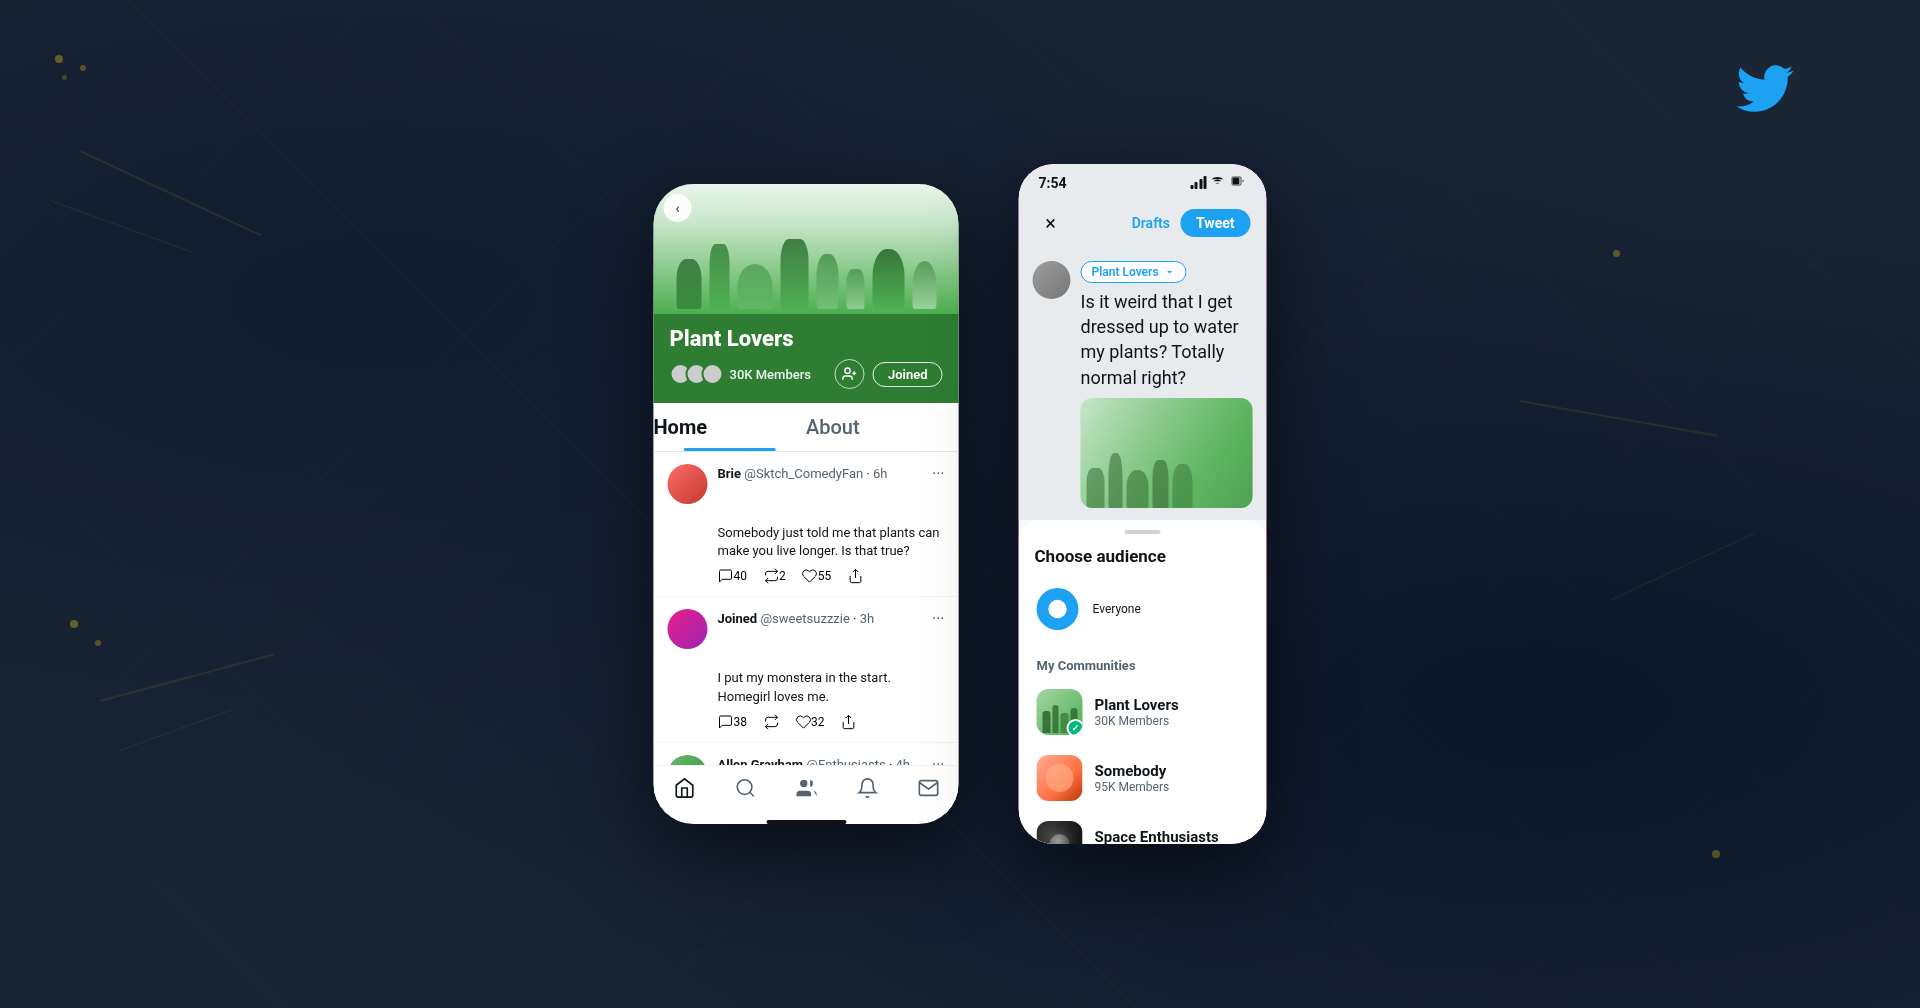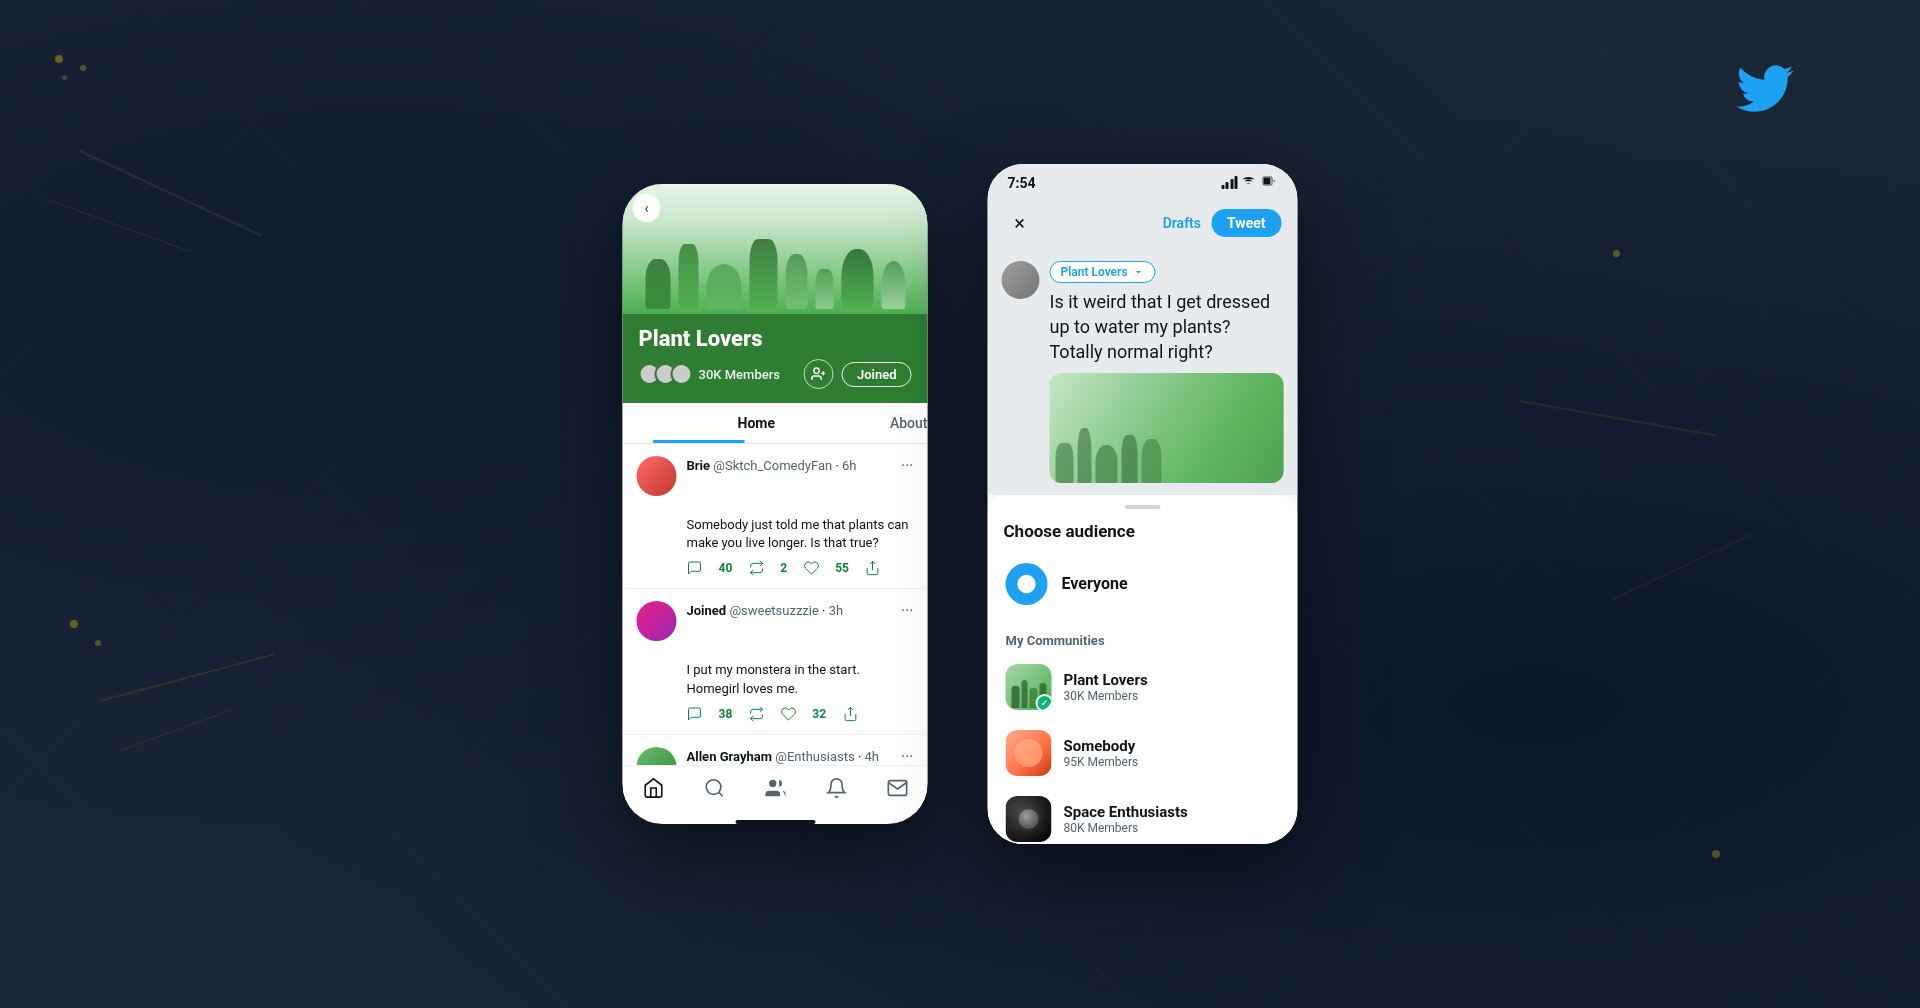--- a/index.html
+++ b/index.html
@@ -196,23 +196,23 @@
     
     .tabs {
       display: flex;
       border-bottom: 1px solid #e5e5e5;
       background: #fff;
       flex-shrink: 0;
     }
 
     .tab {
       flex: 1;
-      text-align: right;
+      text-align: left;
       padding: 12px 0;
-      font-size: 14px;
+      font-size: 20px;
       font-weight: 500;
       color: #536471;
       position: relative;
       cursor: pointer;
     }
 
     .tab.active {
       color: #0f1419;
       font-weight: 700;
     }
@@ -287,24 +287,23 @@
 
     .tweet-actions {
       display: flex;
       gap: 16px;
       align-items: center;
     }
 
     .tweet-action {
       display: flex;
       align-items: center;
-      gap: 16px;
-      color: #15803d;
+      gap: 0;
+      color: #000000;
       font-size: 12px;
-      font-weight: bold;
     }
 
     .tweet-action svg {
       width: 16px;
       height: 16px;
     }
 
     .tweet-image {
       width: 100%;
       height: 90px;
@@ -364,24 +363,24 @@
     .home-indicator-1 {
       height: 4px;
       width: 80px;
       background: #0f1419;
       border-radius: 2px;
       margin: 6px auto 0;
     }
 
     
     .phone-2 {
-      width: 310px;
+      width: 248px;
       height: 680px;
       border-radius: 35px;
-      background: #a3a3a3;
+      background: #ec4899;
     }
 
     .phone-2 .phone-inner {
       width: 100%;
       height: 100%;
       display: flex;
       flex-direction: column;
       overflow: hidden;
       background: #f7f9fa;
       border-radius: 35px;
@@ -577,22 +576,22 @@
       flex-shrink: 0;
     }
 
     .audience-icon-circle svg {
       width: 22px;
       height: 22px;
       fill: #fff;
     }
 
     .audience-label {
-      font-size: 16px;
-      font-weight: 700;
+      font-size: 12px;
+      font-weight: 400;
       color: #0f1419;
     }
 
     .divider {
       height: 1px;
       background: #eff3f4;
       margin: 4px 0;
     }
 
     .section-label {

